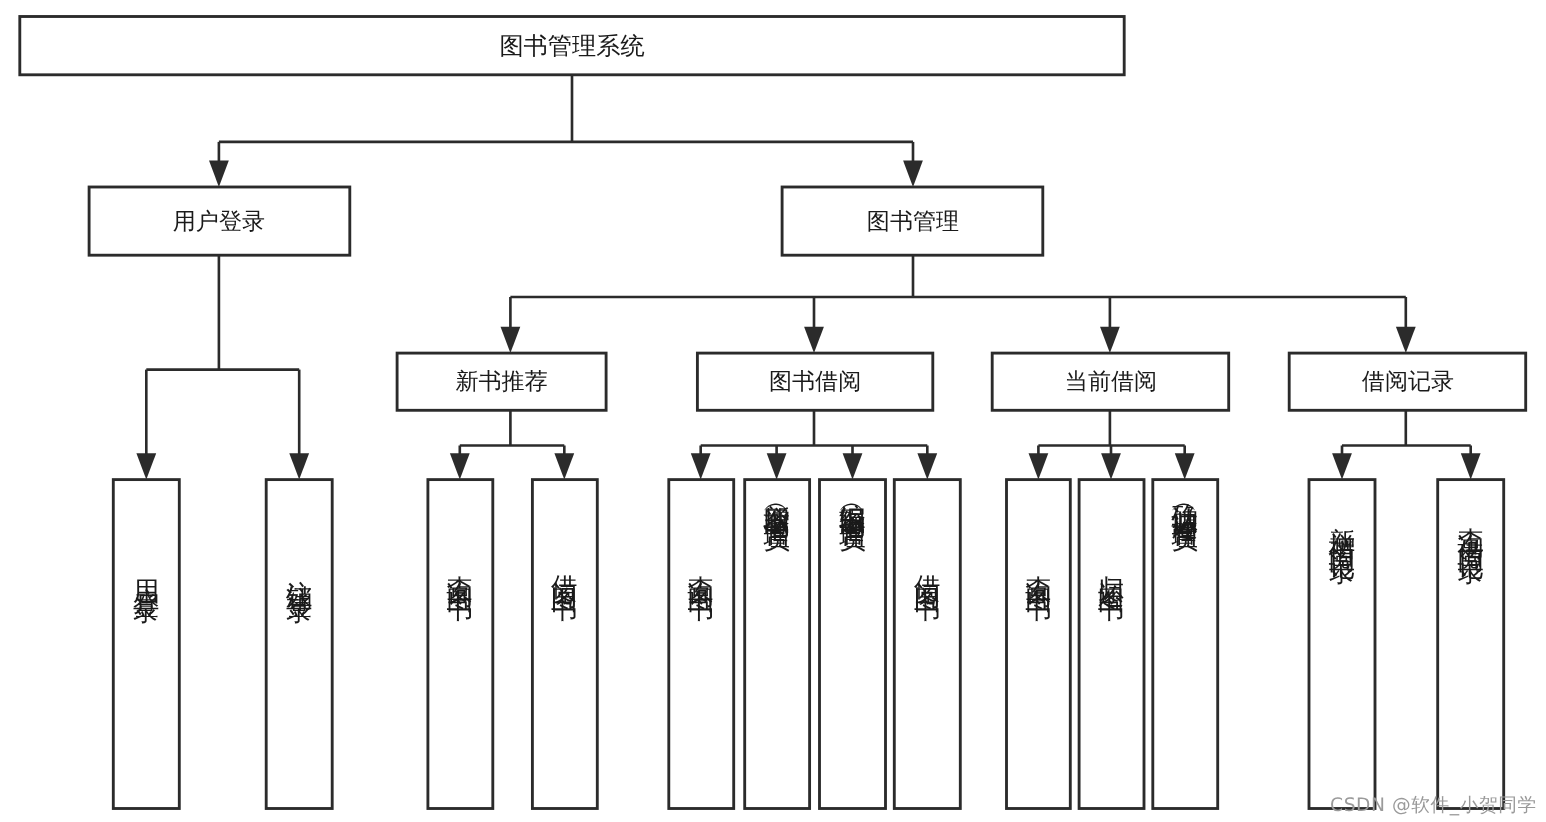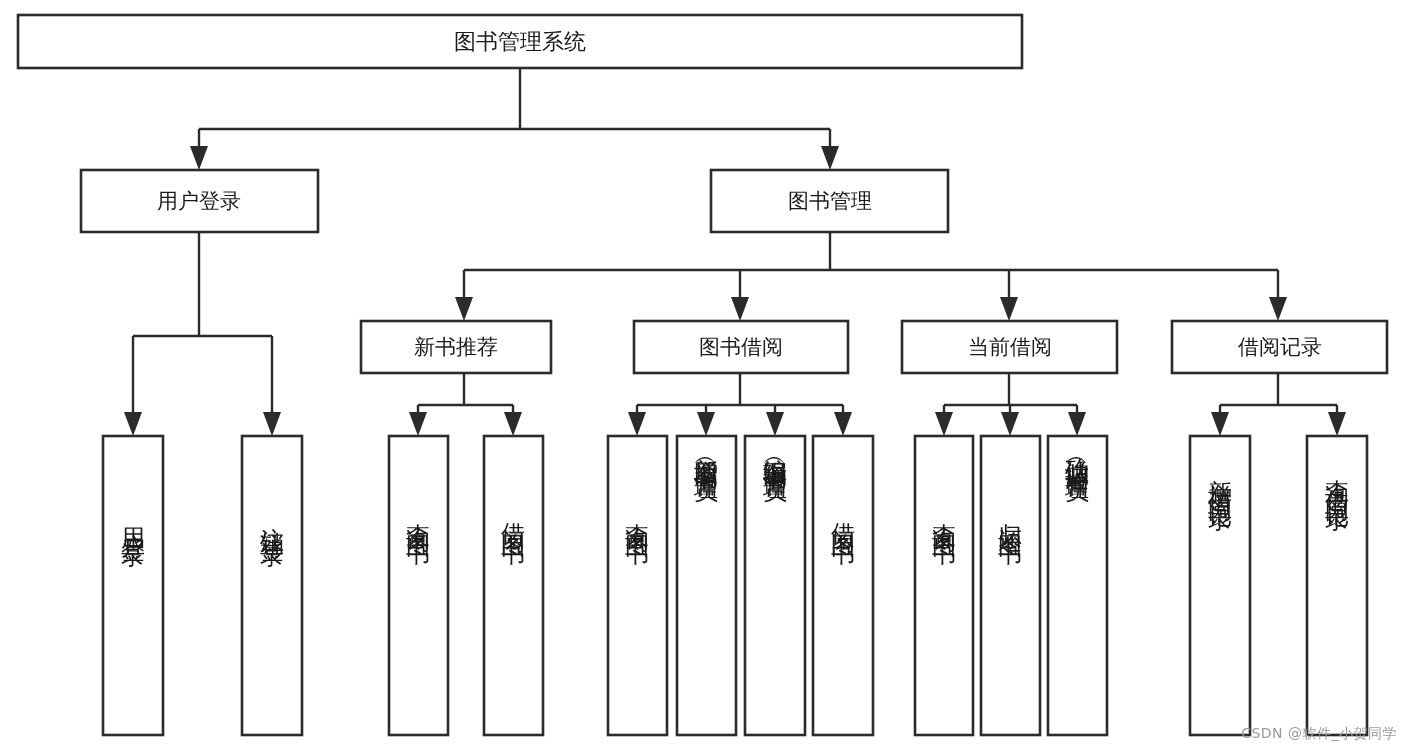--- a/index.html
+++ b/index.html
@@ -48,21 +48,21 @@
     fill: none;
   }
   .arrowhead {
     fill: #2b2b2b;
   }
   .watermark {
     position: absolute;
     right: 8px;
     bottom: 4px;
     font-family: "DejaVu Sans", "Liberation Sans", sans-serif;
-    font-size: 14px;
+    font-size: 17px;
     color: #9a9a9a;
     letter-spacing: 0.5px;
     white-space: nowrap;
     user-select: none;
   }
 </style>
 </head>
 <body>
 
 <div id="diagram-root">

